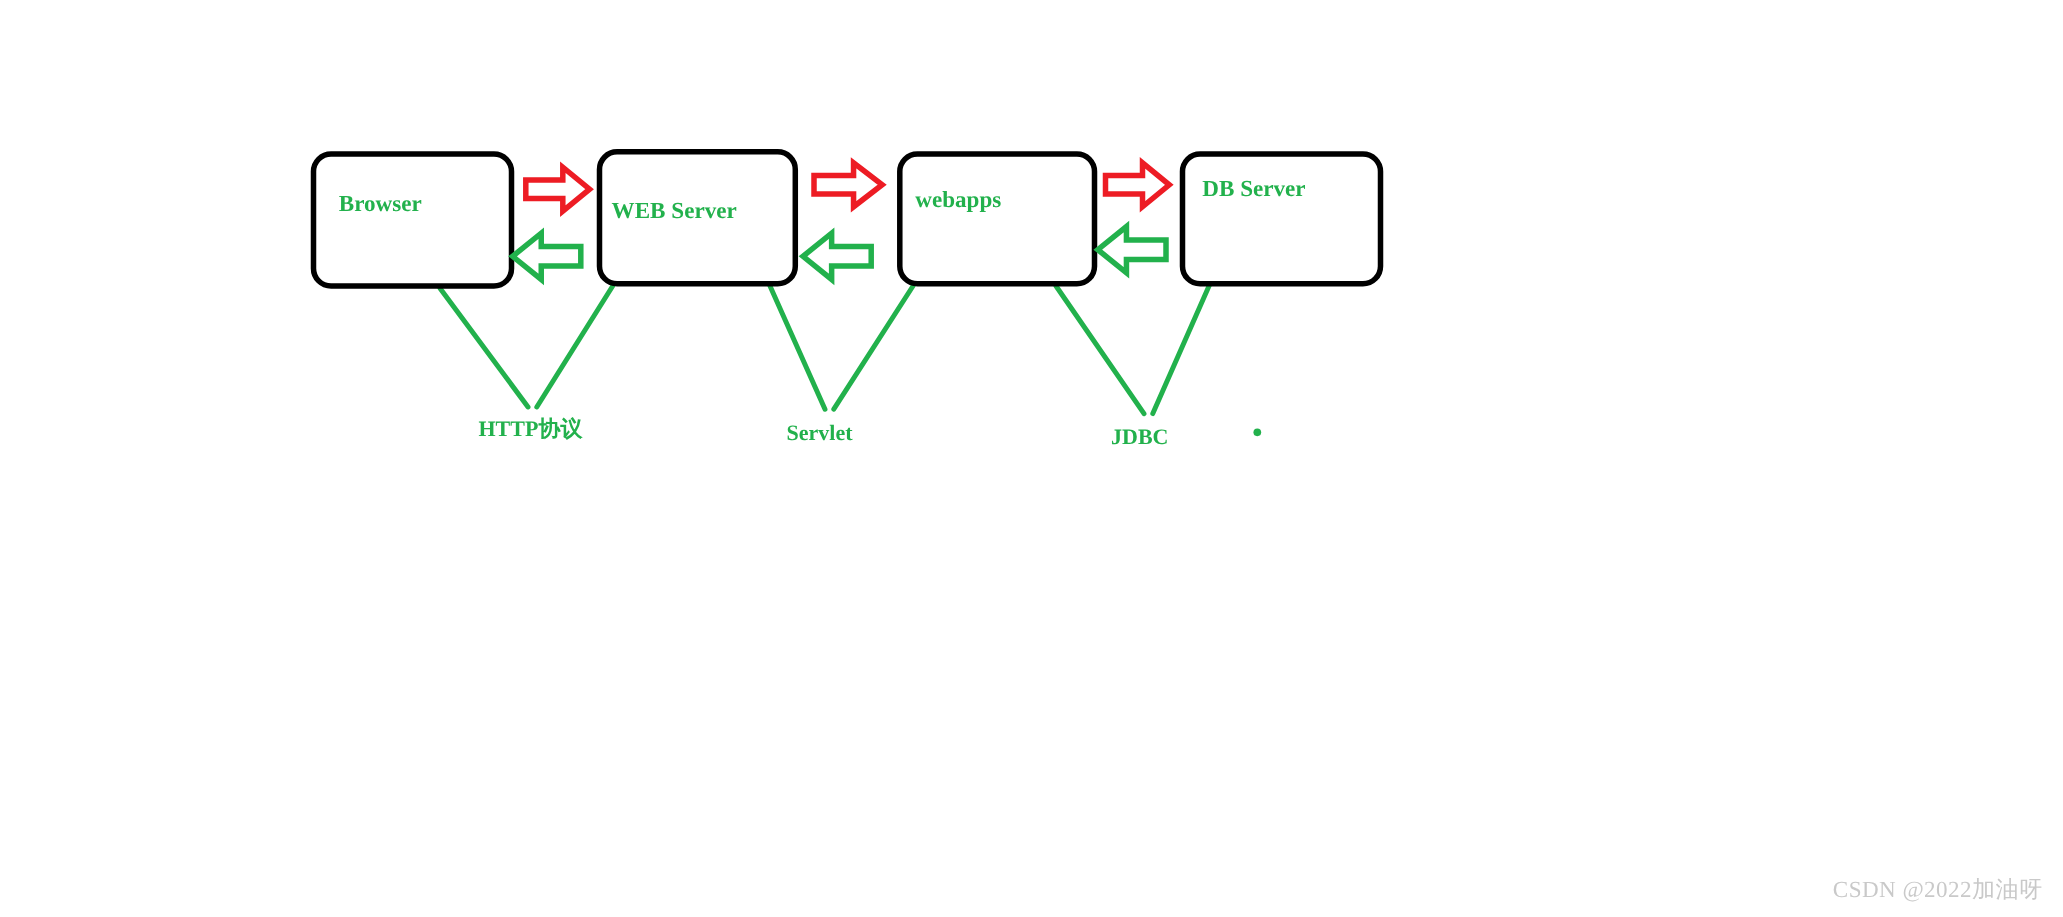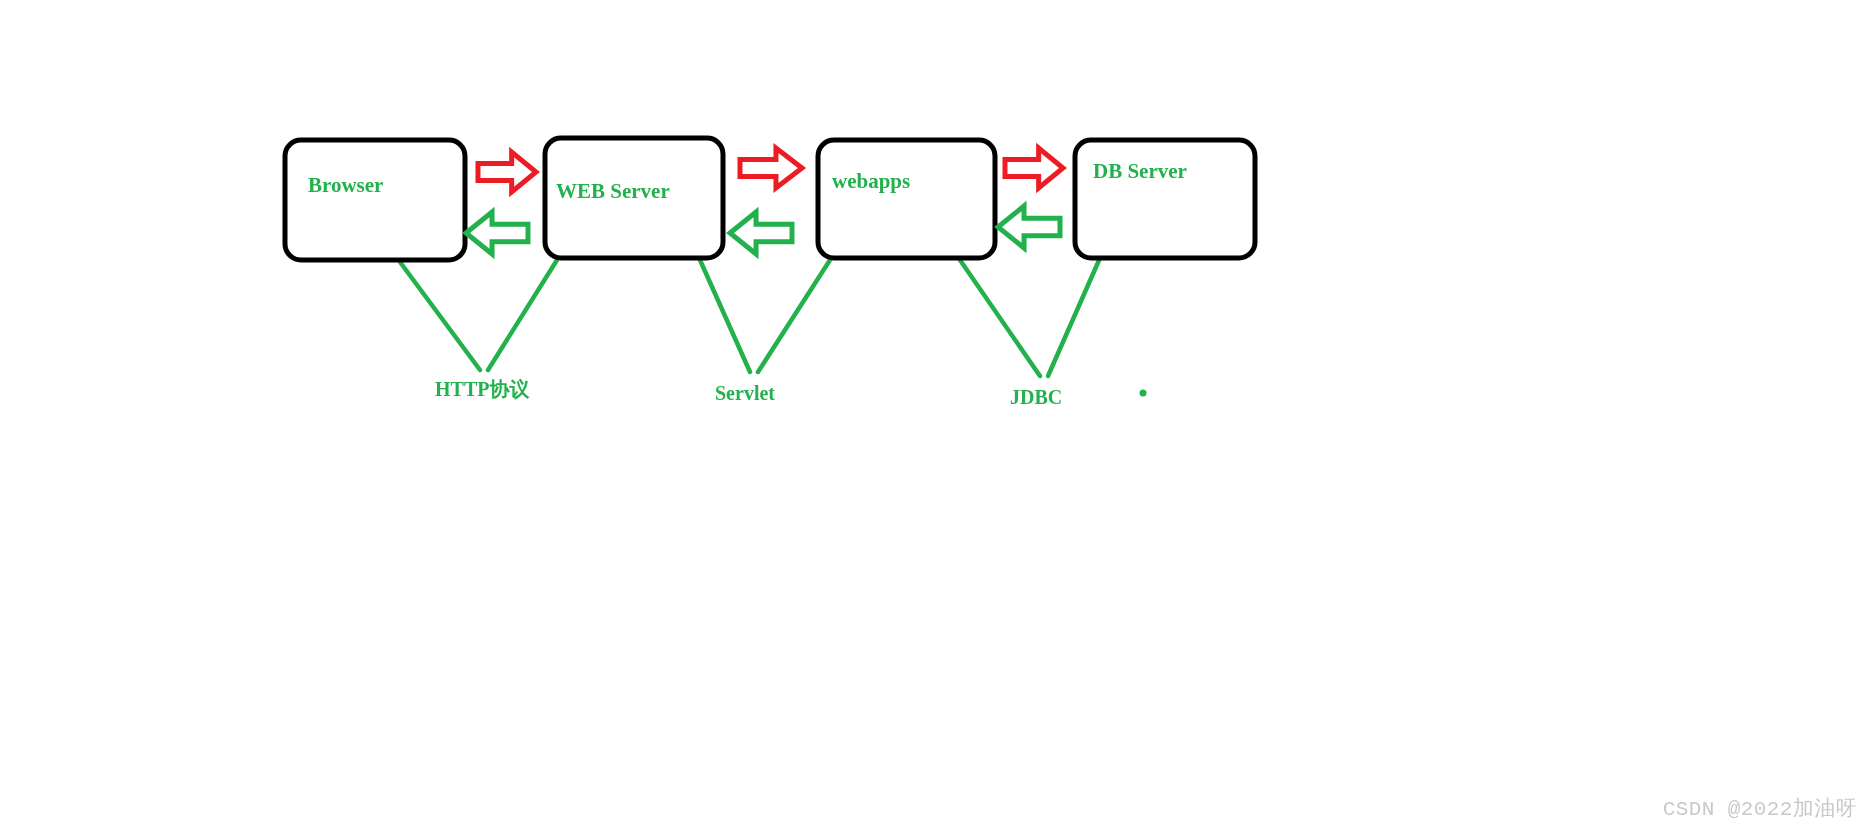--- a/index.html
+++ b/index.html
@@ -31,21 +31,21 @@
   }
   .edge-label {
     font-family: "Liberation Serif", "DejaVu Serif", serif;
     font-weight: bold;
     fill: #22b14c;
   }
   .watermark {
     position: absolute;
     right: 18px;
     bottom: 12px;
-    font-family: Liberation Mono, monospace;
+    font-family: Liberation Serif, serif;
     font-size: 21px;
     color: #c9c9c9;
     letter-spacing: 0.4px;
     white-space: nowrap;
     user-select: none;
   }
 </style>
 </head>
 <body>
 

